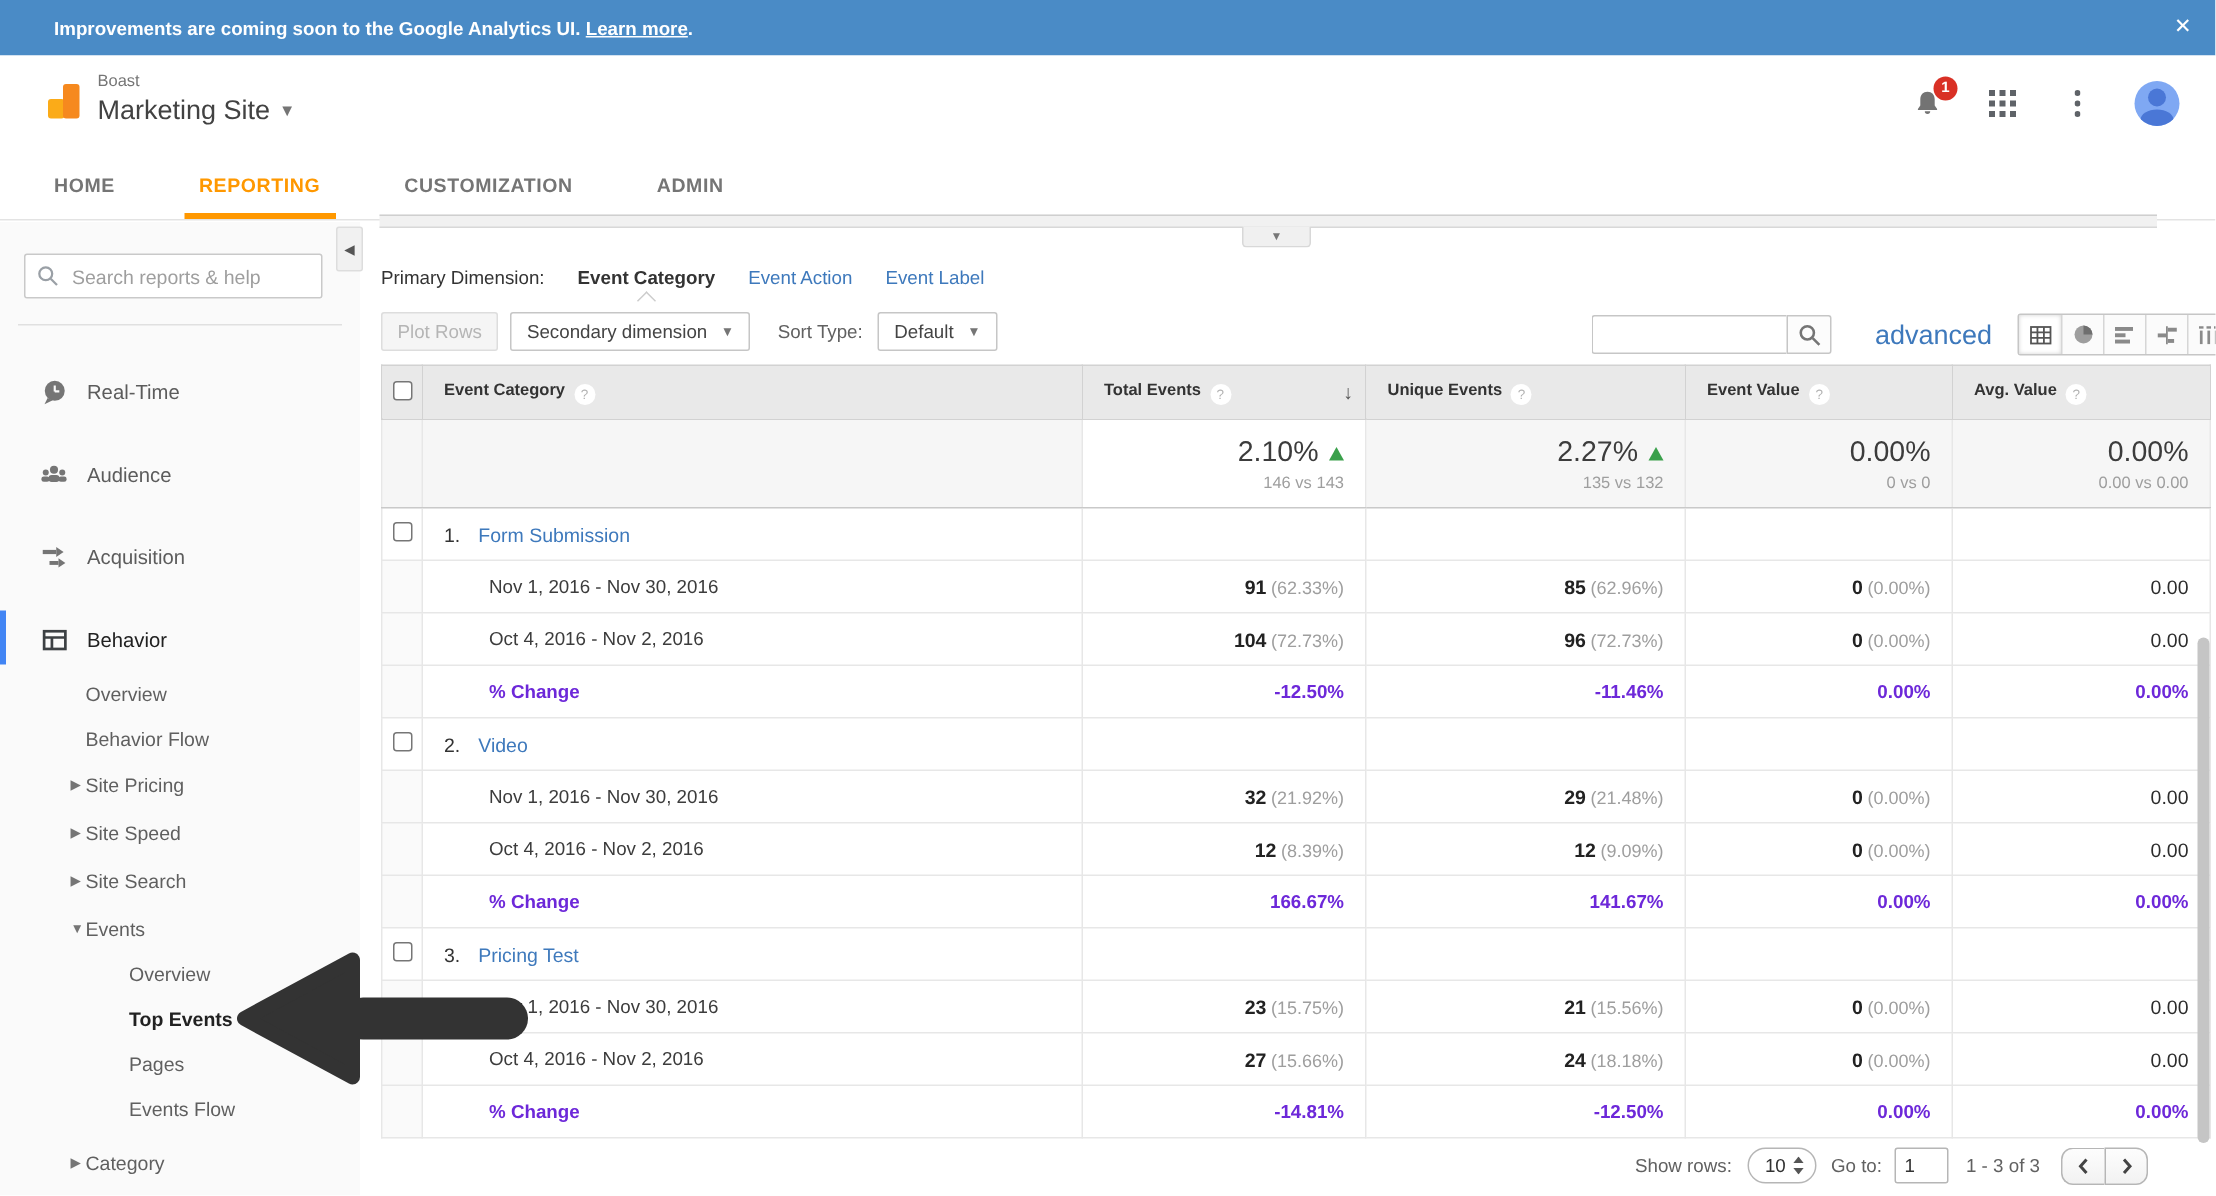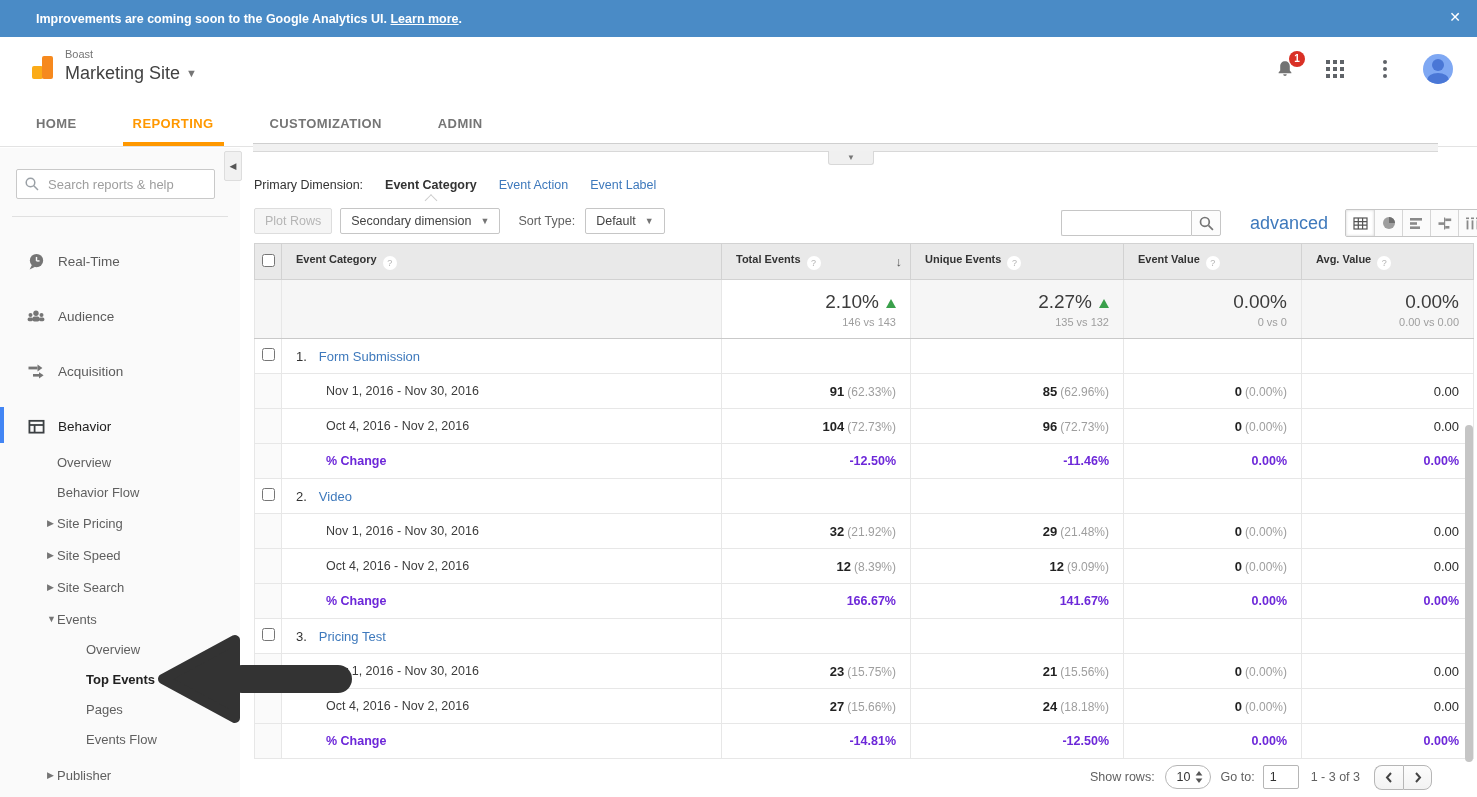--- a/index.html
+++ b/index.html
@@ -261,21 +261,21 @@
     <span class="lbl">Top Events</span>
   </div>
 <div class="sub-item lvl3" style="top:695px;">
     <span class="lbl">Pages</span>
   </div>
 <div class="sub-item lvl3" style="top:725px;">
     <span class="lbl">Events Flow</span>
   </div>
 <div class="sub-item" style="top:761px;">
     <span class="car">▶</span>
-    <span class="lbl">Publisher</span>
+    <span class="lbl">Category</span>
   </div>
 
 <div class="chart-strip"></div>
 <div class="chart-tab">
     <span>▼</span>
   </div>
 
 <div class="dim-row">
   <span class="dim-label">Primary Dimension:</span>
   <span class="dim-active"><span>Event Category</span><span class="notch"></span></span>

